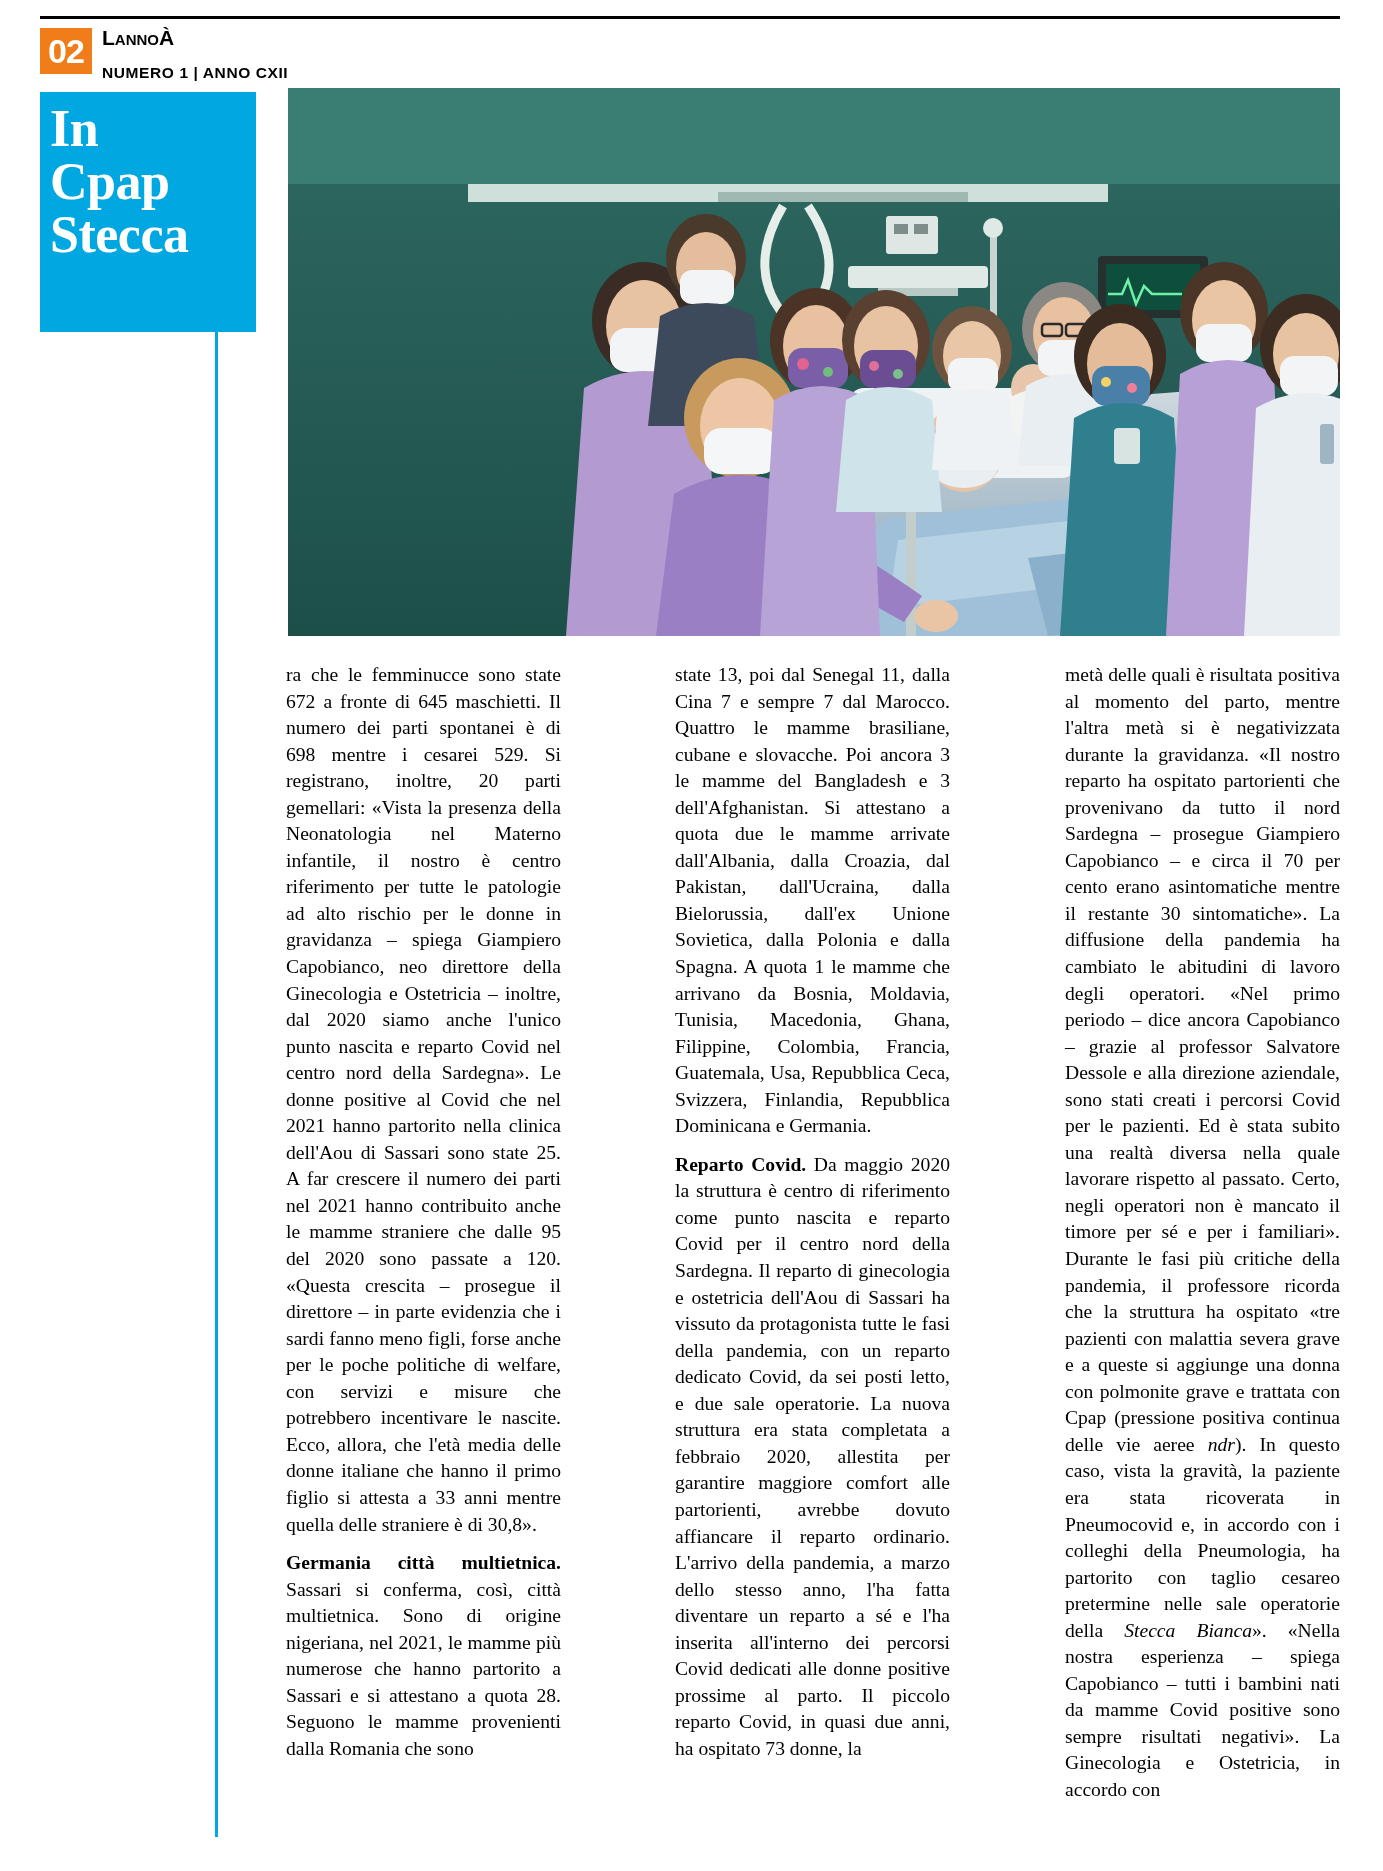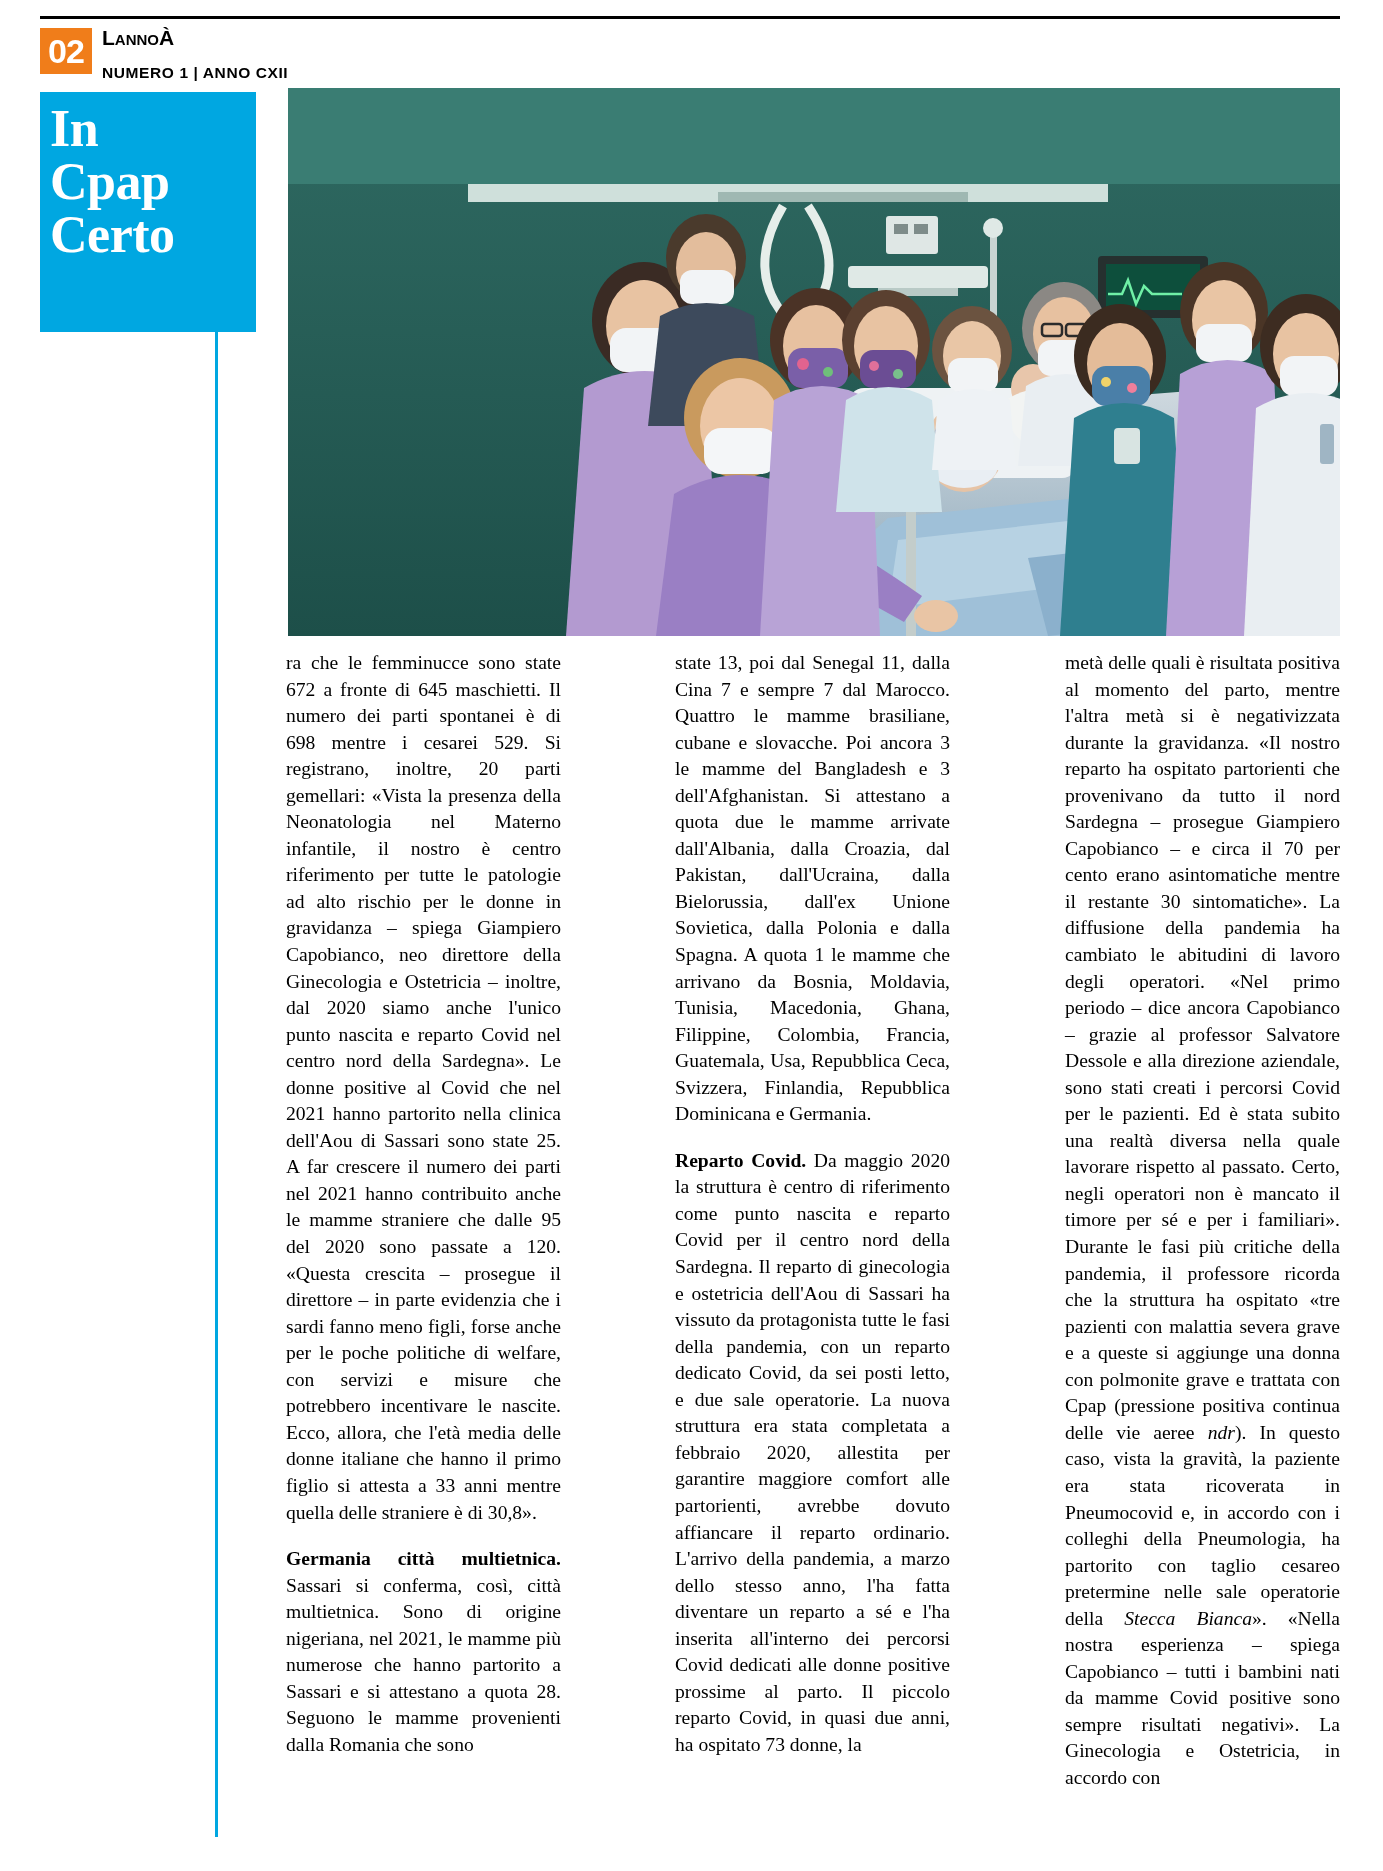--- a/index.html
+++ b/index.html
@@ -116,34 +116,34 @@
   
   .article {
     position: absolute;
     left: 286px;
     top: 650px;
     width: 1054px;
     height: 1190px;
   }
   .col {
     position: absolute;
-    top: 0;
+    top: 12px;
     width: 275px;
     height: 1190px;
     font-size: 19.6px;
     line-height: 26.55px;
     text-align: justify;
     text-justify: inter-word;
     hyphens: manual;
   }
   .col p {
     margin: 0;
   }
   .col p + p {
-    margin-top: 20px;
+    margin-top: 12px;
     text-indent: 0;
   }
   .col1 { left: 0px; }
   .col2 { left: 389px; }
   .col3 { left: 779px; }
   .lead {
     font-weight: bold;
   }
   .ital { font-style: italic; }
 </style>
@@ -158,21 +158,21 @@
     <div class="masthead-text">
       <div class="masthead-brand"><span><span style="font-size:21px">L</span><span style="font-size:15px">ANNO</span><span style="font-size:21px">À</span></span></div>
       <div class="masthead-sub">NUMERO 1 | ANNO CXII</div>
     </div>
   </div>
 
   <div class="section-block">
     <div class="title">
       <div>In</div>
       <div>Cpap</div>
-      <div>Certo</div>
+      <div>Stecca</div>
     </div>
   </div>
   <div class="section-rule"></div>
 
   <div class="photo">
     <svg width="1052" height="548" viewBox="0 0 1052 548" xmlns="http://www.w3.org/2000/svg">
       <defs>
         <linearGradient id="wallg" x1="0" y1="0" x2="0" y2="1">
           <stop offset="0" stop-color="#2f6a62"></stop>
           <stop offset="1" stop-color="#1d4f49"></stop>

